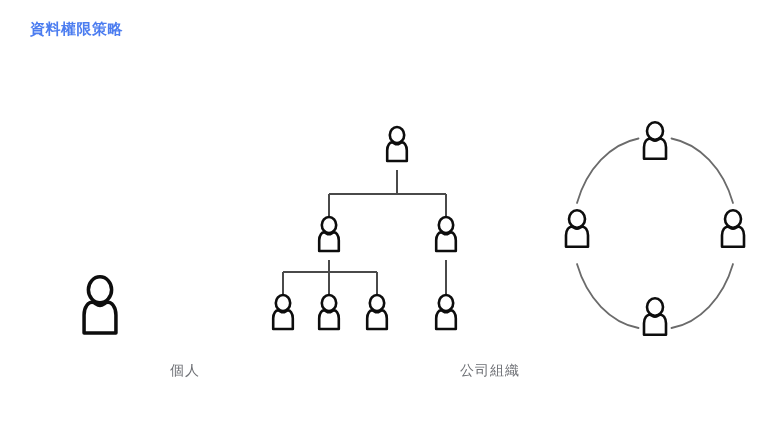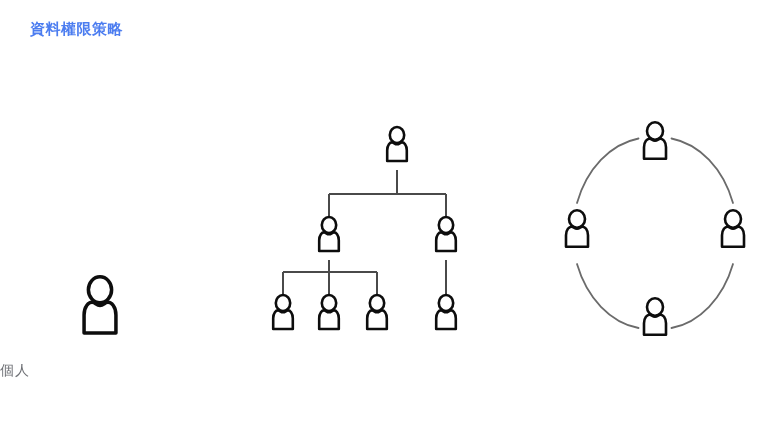--- a/index.html
+++ b/index.html
@@ -45,21 +45,21 @@
   }
   .panel-individual { left: 0px;   width: 200px; }
   .panel-org        { left: 240px; width: 280px; }
   .panel-group      { left: 545px; width: 223px; }
 
   .panel-caption {
     position: absolute;
     left: 0;
     right: 0;
     top: 262px;
-    text-align: left;
+    text-align: right;
     font-size: 14px;
     color: #6e7075;
     letter-spacing: 1px;
     white-space: nowrap;
   }
   .svg-holder {
     position: absolute;
     left: 0;
     top: 0;
     width: 100%;
@@ -183,20 +183,21 @@
               <path d="M -9.8 13.0 L -9.8 2.3
                        C -9.8 -2.9 -6.9 -5.9 -4.7 -5.6
                        C -2.8 -5.3 -2.2 -3.7 0 -3.7
                        C 2.2 -3.7 2.8 -5.3 4.7 -5.6
                        C 6.9 -5.9 9.8 -2.9 9.8 2.3
                        L 9.8 13.0 Z"></path>
             </g>
           </g>
         </svg>
       </div>
+      <div class="panel-caption">公司組織</div>
     </div>
 
     <div class="panel panel-group">
       <div class="svg-holder">
         <svg width="223" height="260" viewBox="0 0 223 260" xmlns="http://www.w3.org/2000/svg">
 
           <g fill="none" stroke="#6b6b6b" stroke-width="1.8" stroke-linecap="round">
 
             <path d="M 126.5 38.5 A 78 100 0 0 1 188 103"></path>
 

